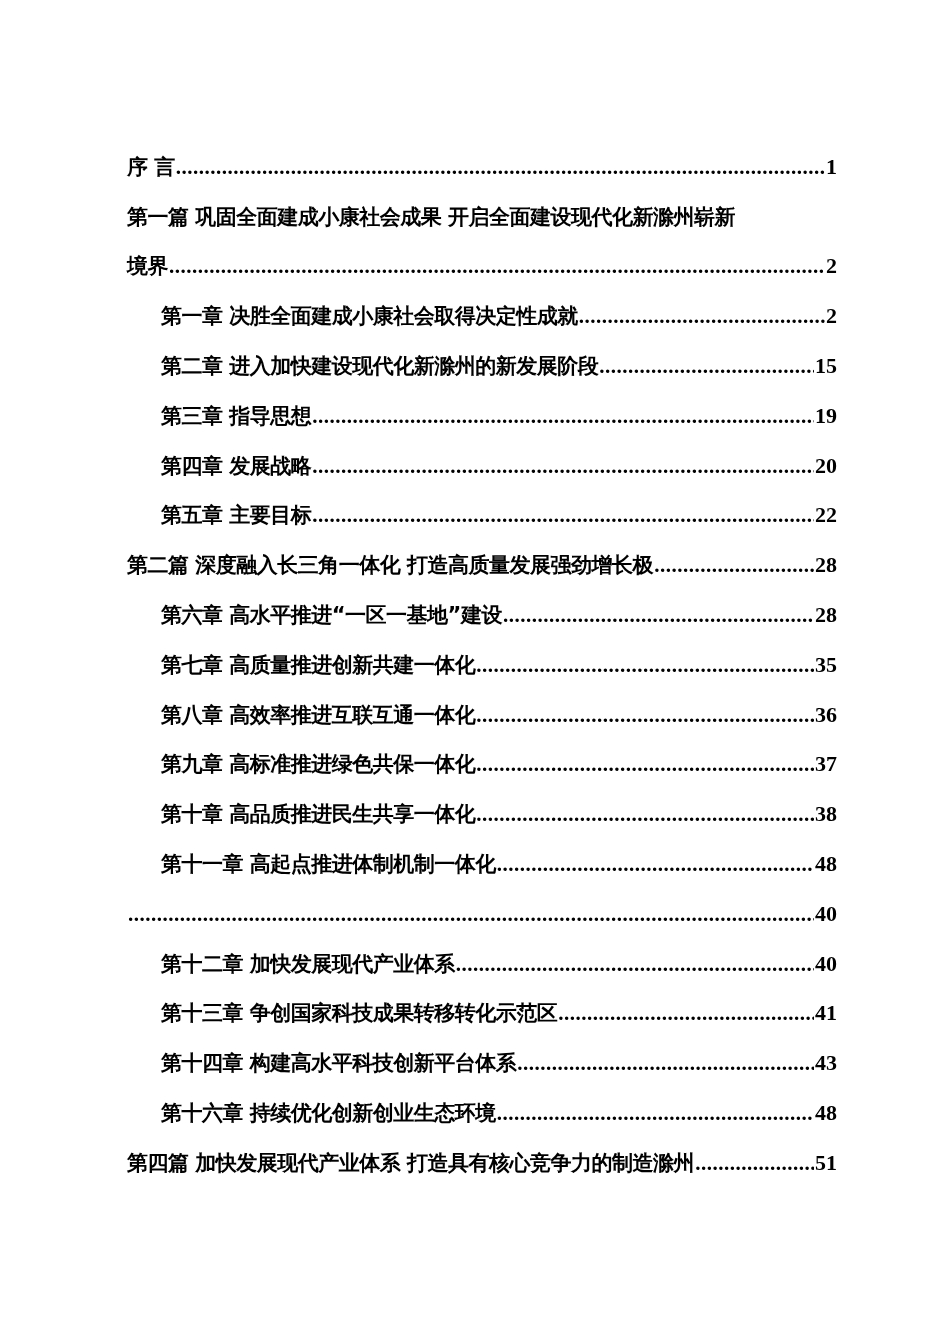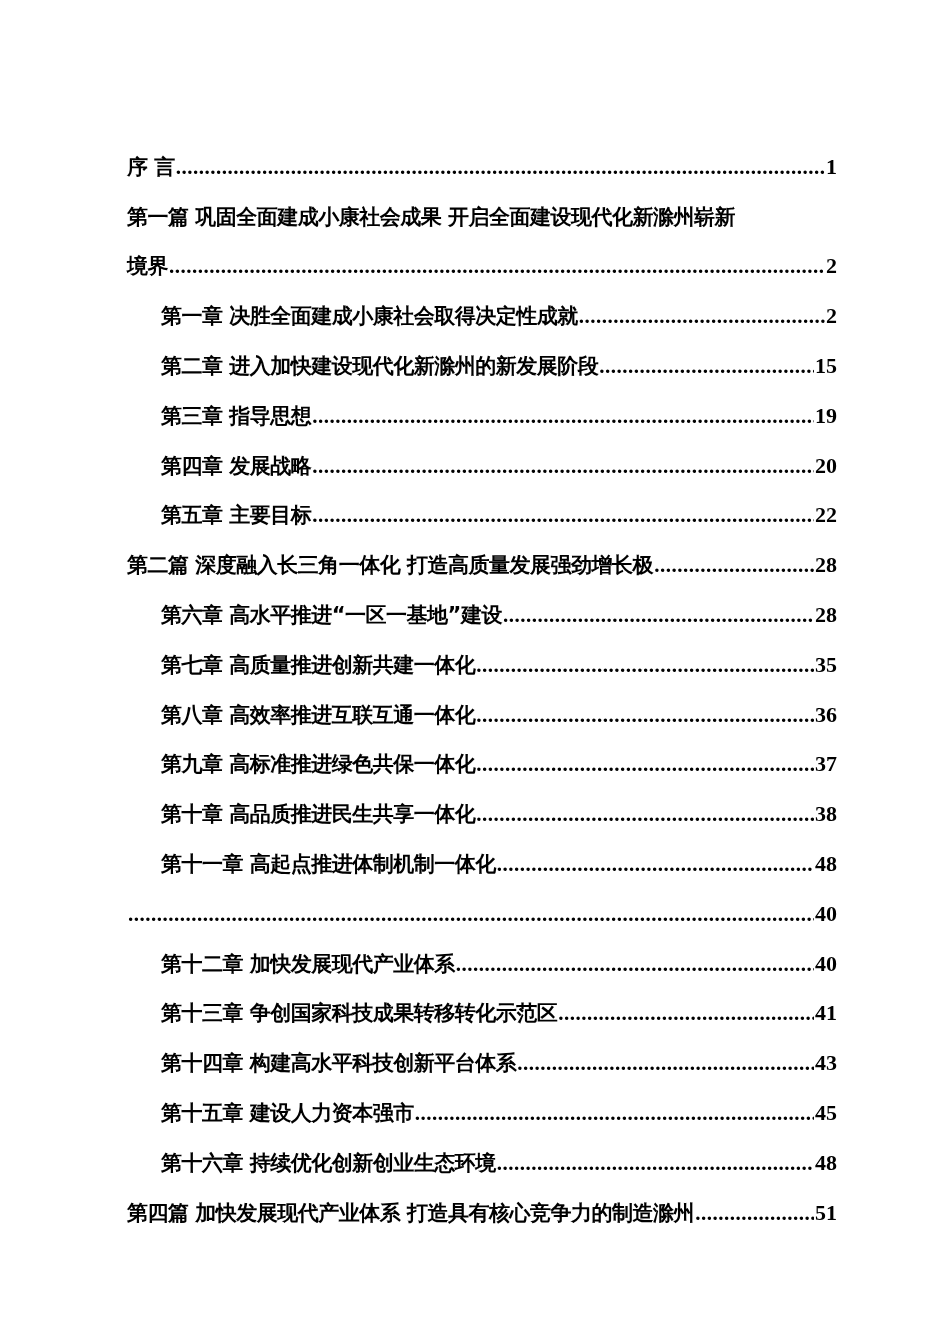--- a/index.html
+++ b/index.html
@@ -105,25 +105,20 @@
       <span class="title">第十三章 争创国家科技成果转移转化示范区</span>
       <span class="dots"></span>
       <span class="page">41</span>
     </div>
   <div class="entry chapter">
       <span class="title">第十四章 构建高水平科技创新平台体系</span>
       <span class="dots"></span>
       <span class="page">43</span>
     </div>
   <div class="entry chapter">
-      <span class="title">第十五章 建设人力资本强市</span>
-      <span class="dots"></span>
-      <span class="page">45</span>
-    </div>
-  <div class="entry chapter">
       <span class="title">第十六章 持续优化创新创业生态环境</span>
       <span class="dots"></span>
       <span class="page">48</span>
     </div>
   <div class="entry part">
       <span class="title">第四篇 加快发展现代产业体系 打造具有核心竞争力的制造滁州</span>
       <span class="dots"></span>
       <span class="page">51</span>
     </div>
 </div>

